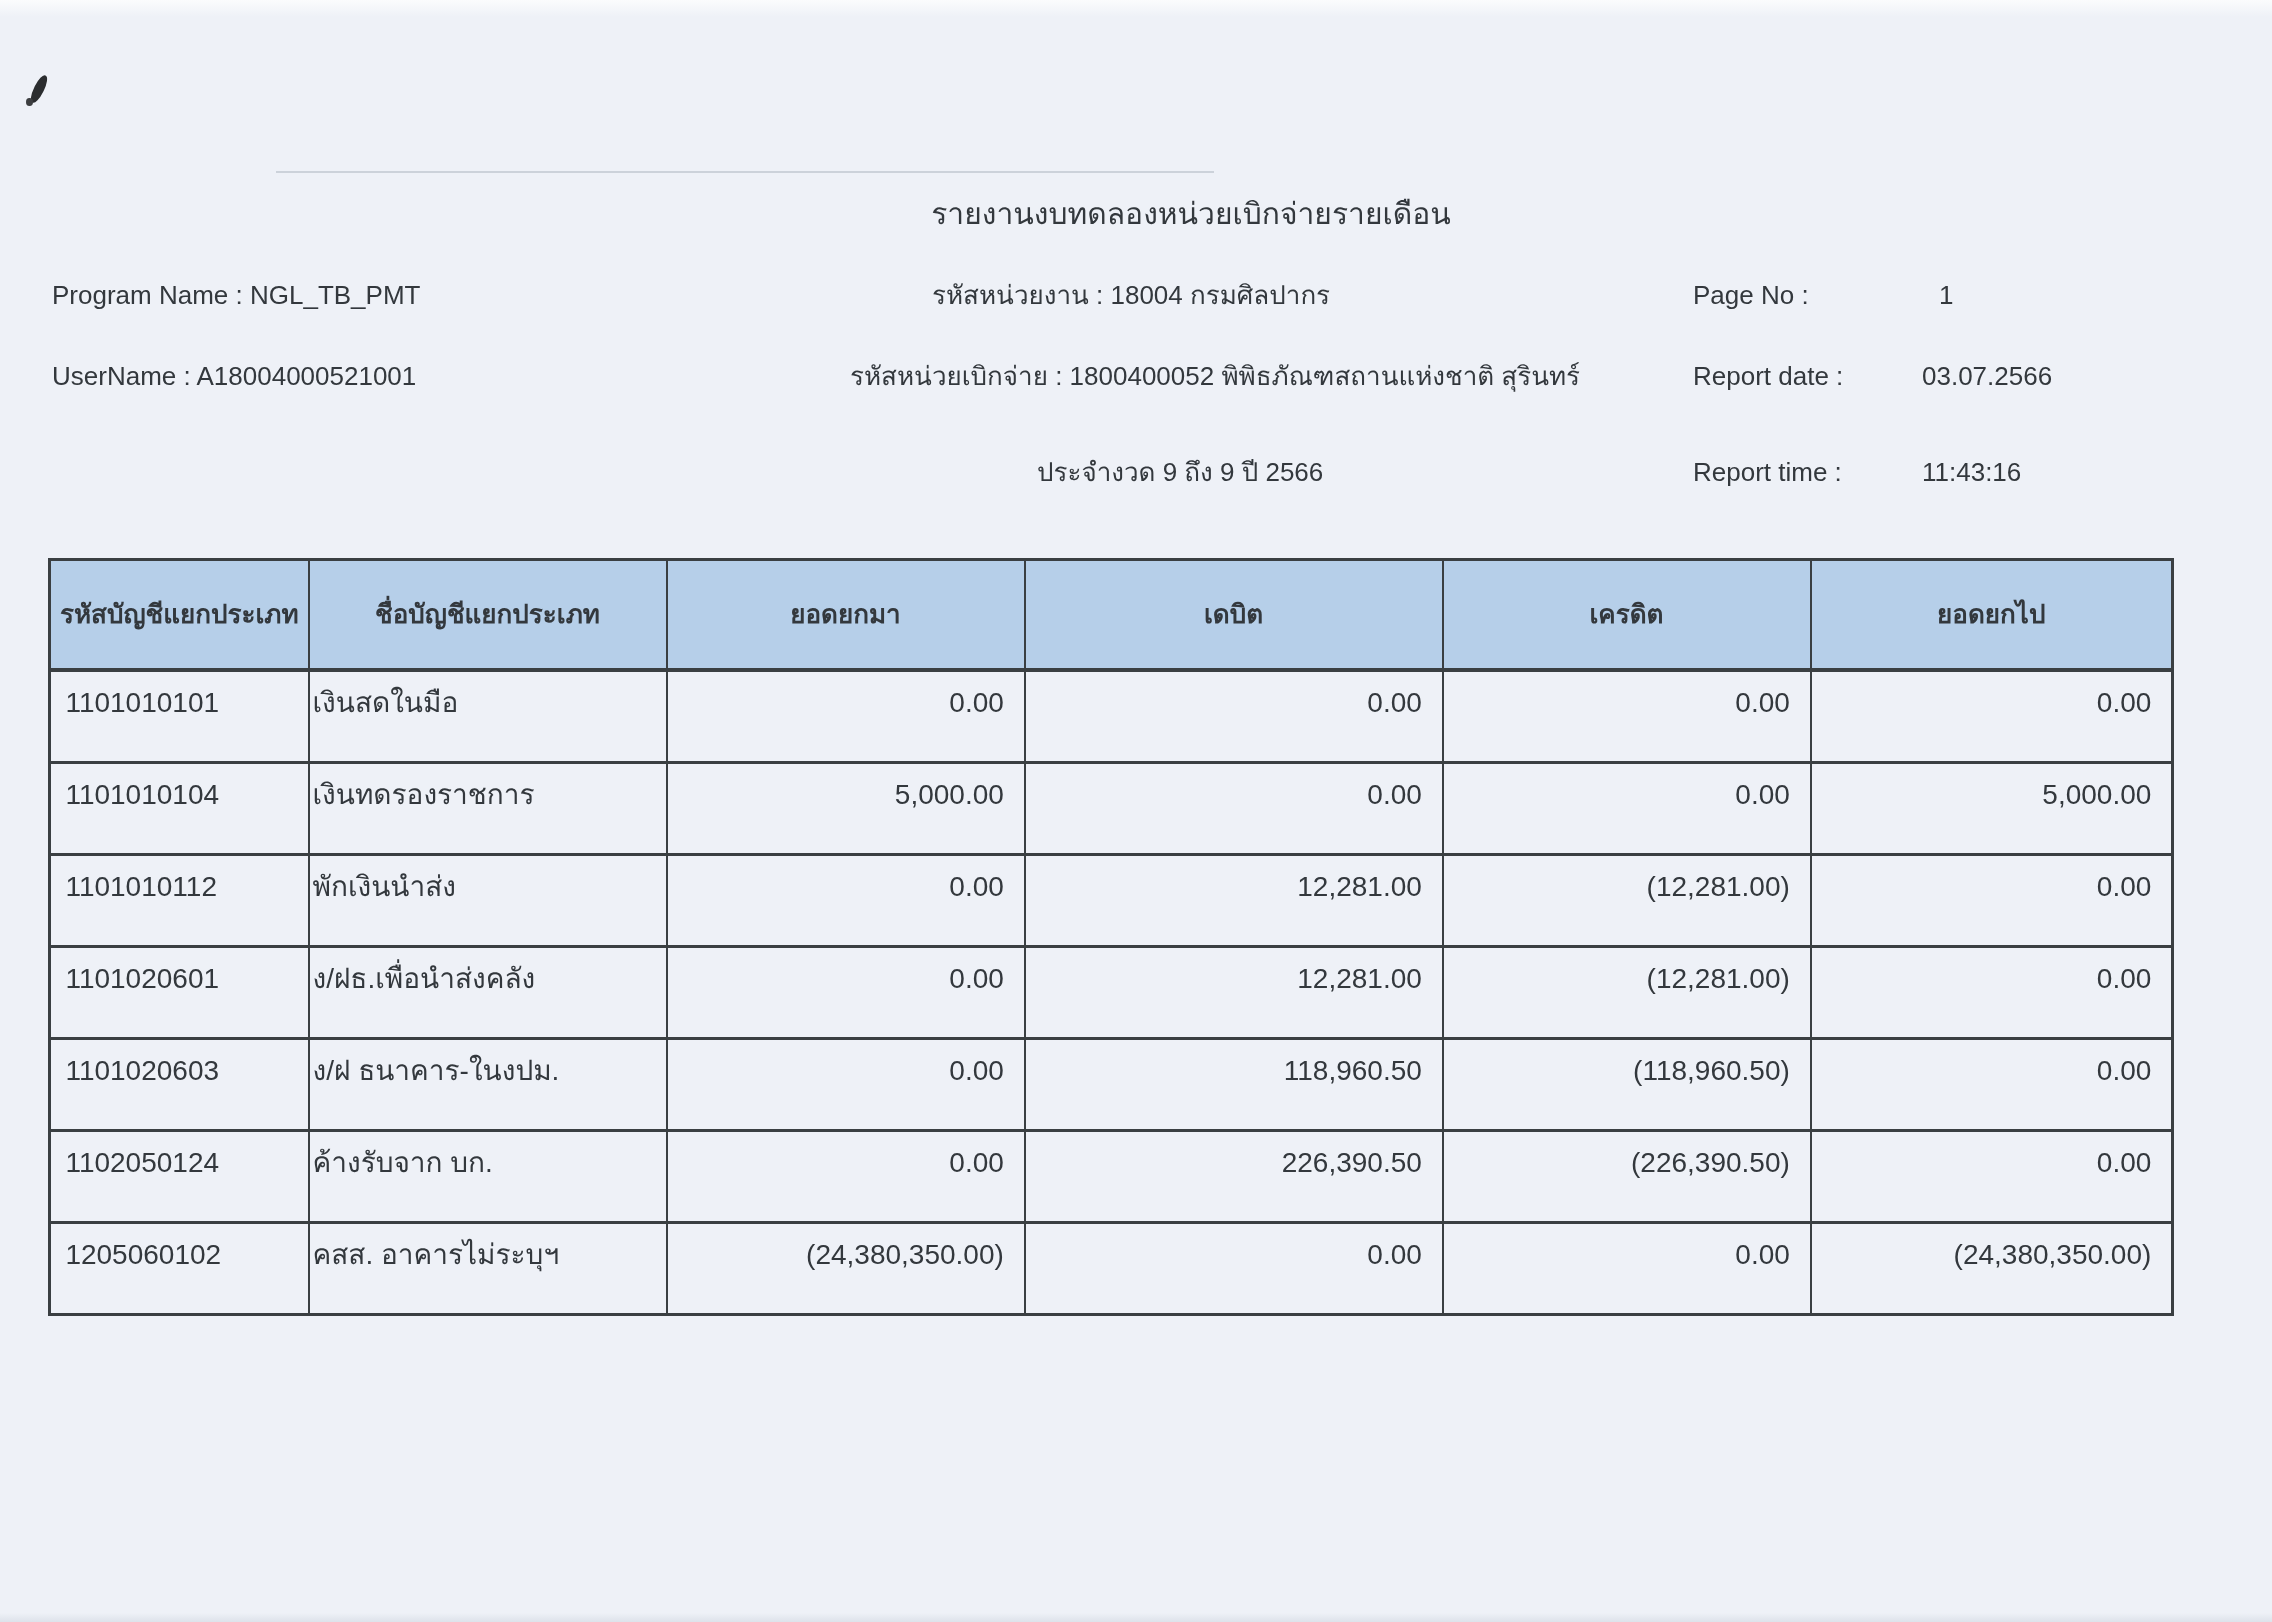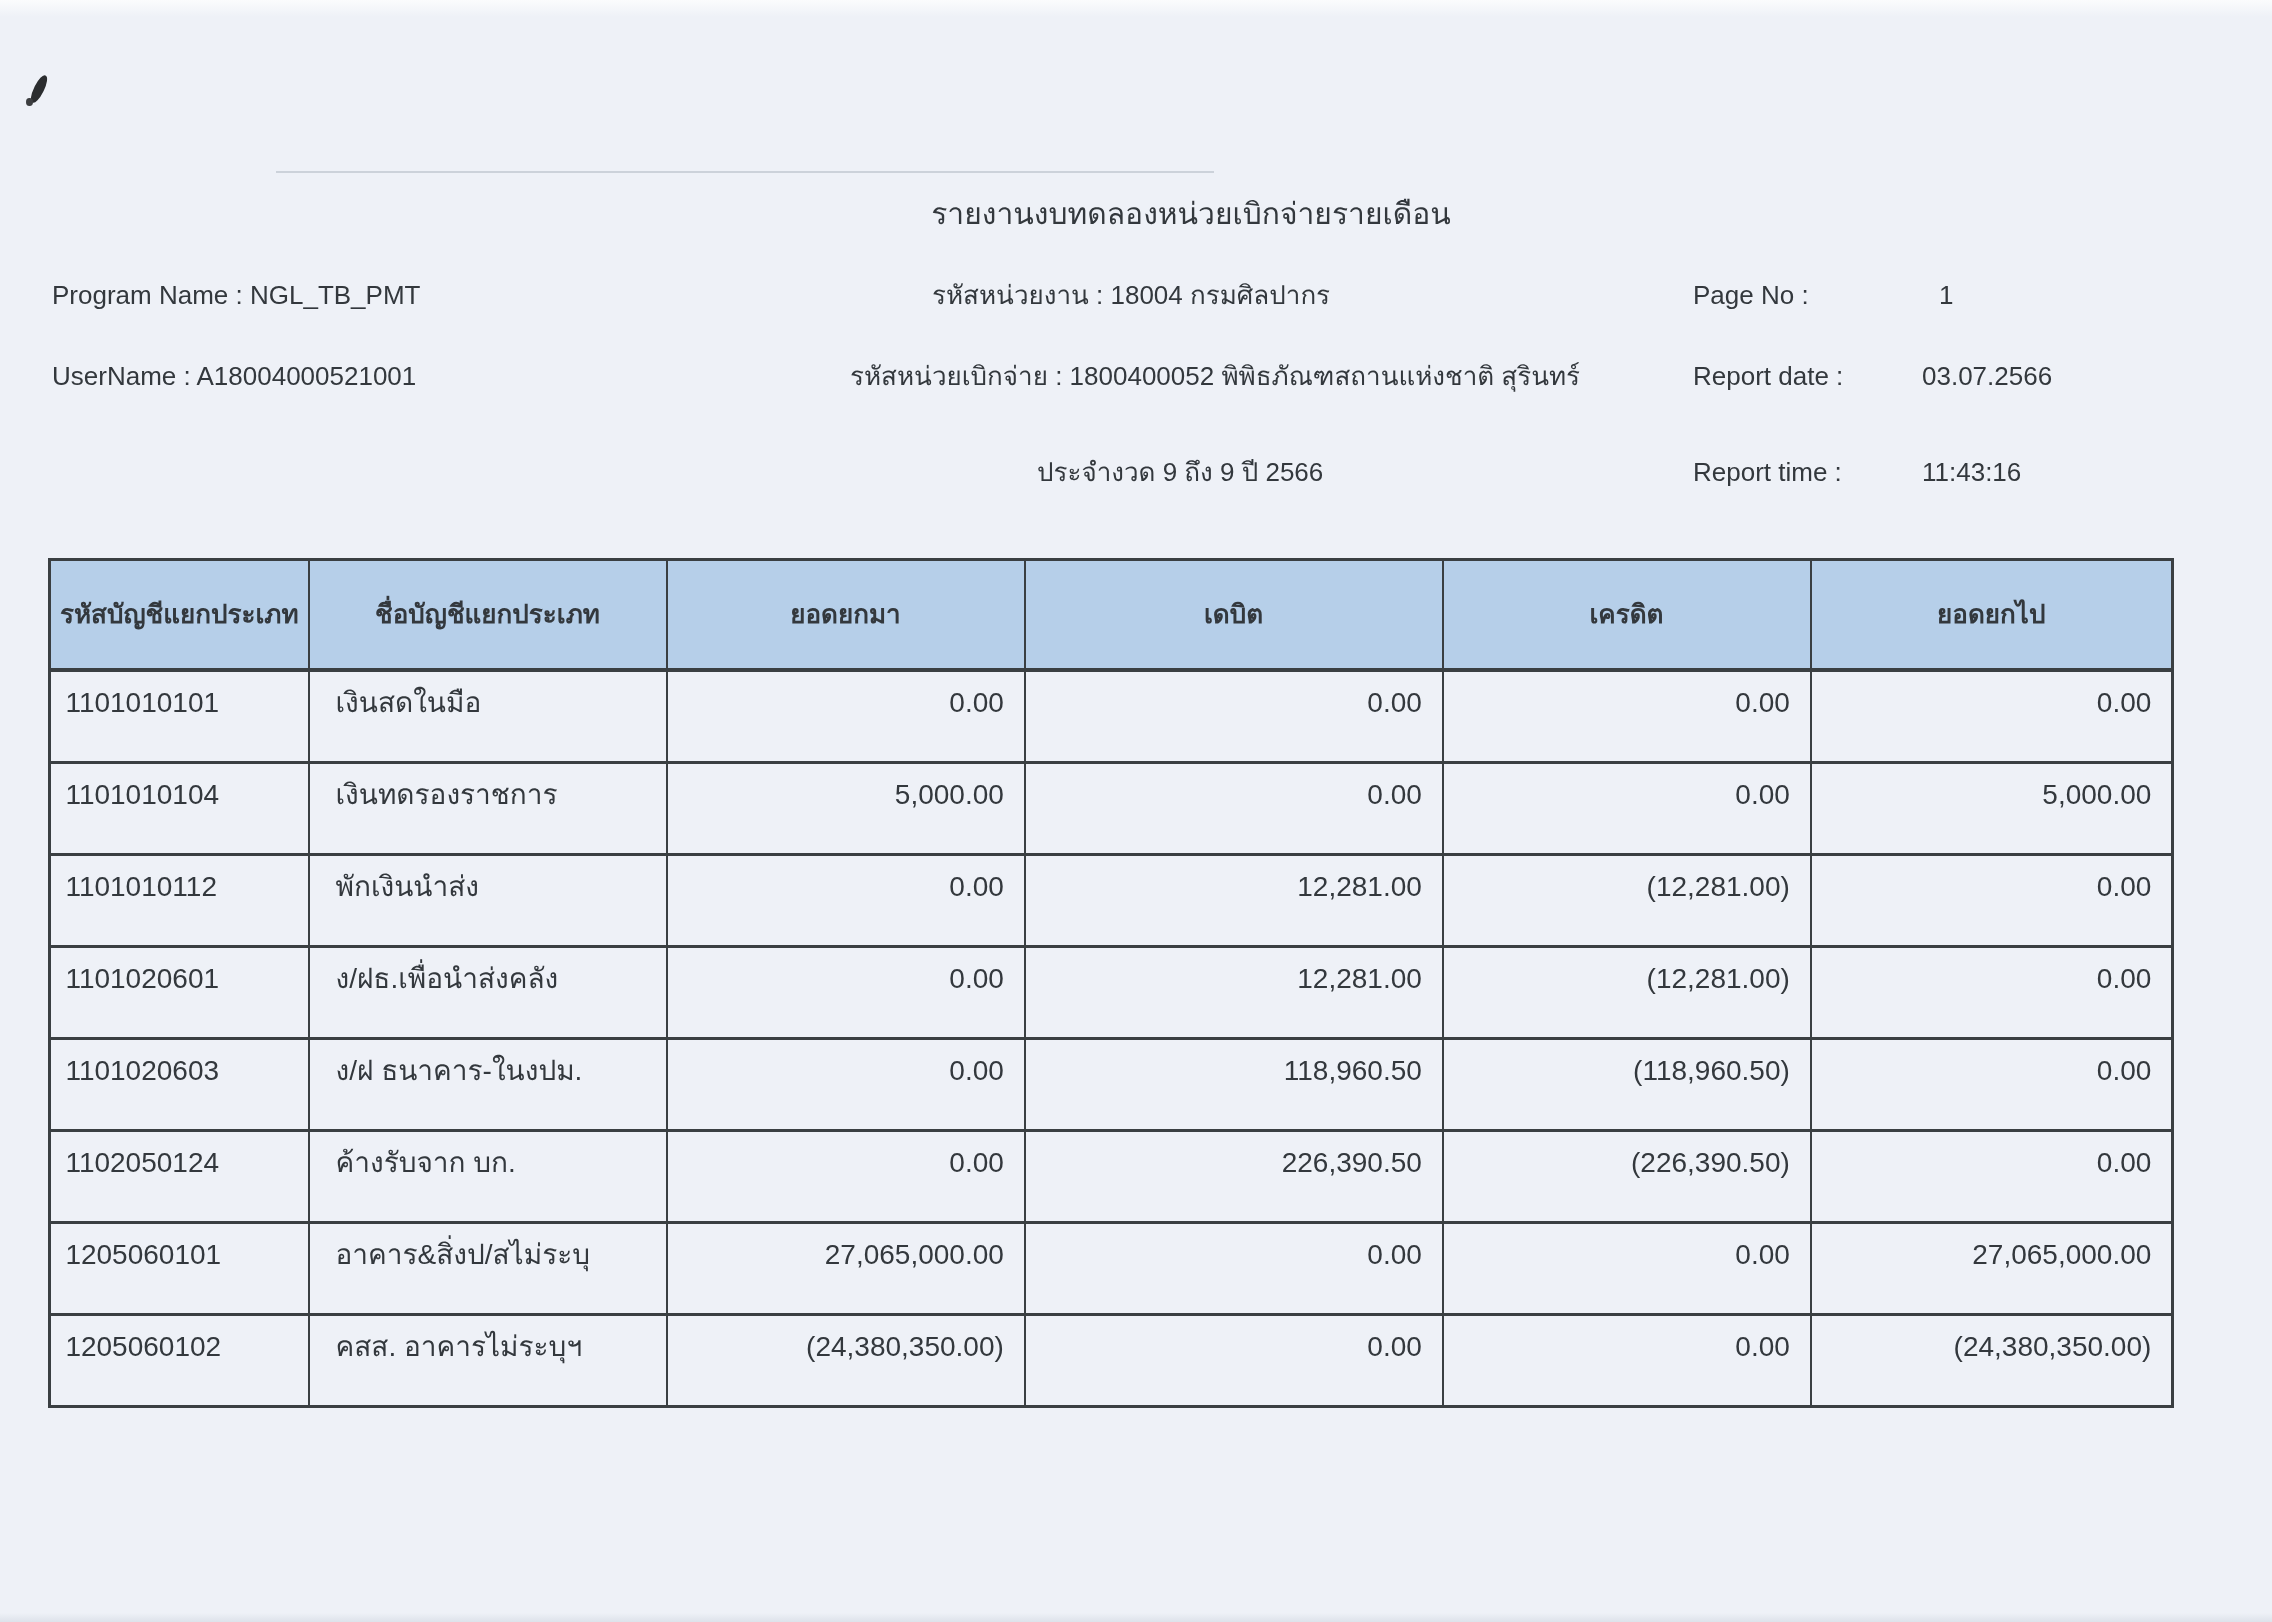--- a/index.html
+++ b/index.html
@@ -51,21 +51,21 @@
     vertical-align:middle;text-align:center;line-height:1.35;
   }
   td{
     height:75px;font-size:28px;line-height:1.3;
     border-left:2px solid var(--border);border-right:2px solid var(--border);
     border-top:3.3px solid var(--border);
     vertical-align:top;padding-top:13px;
     white-space:nowrap;overflow:hidden;
   }
   td.code{text-align:left;padding-left:14.4px;}
-  td.name{text-align:left;padding-left:26px;}
+  td.name{text-align:left;padding-left:3px;}
   td.num{text-align:right;padding-right:19.7px;}
 </style>
 </head>
 <body>
 
 <div class="scan-top"></div>
 <div class="scan-bottom"></div>
 <div class="ink-mark"></div>
 <div class="ink-dot"></div>
 <div class="crease-line"></div>
@@ -148,28 +148,20 @@
       </tr>
       <tr>
         <td class="code">1102050124</td>
         <td class="name">ค้างรับจาก บก.</td>
         <td class="num">0.00</td>
         <td class="num">226,390.50</td>
         <td class="num">(226,390.50)</td>
         <td class="num">0.00</td>
       </tr>
       <tr>
-        <td class="code">1205060101</td>
-        <td class="name">อาคาร&amp;สิ่งป/สไม่ระบุ</td>
-        <td class="num">27,065,000.00</td>
-        <td class="num">0.00</td>
-        <td class="num">0.00</td>
-        <td class="num">27,065,000.00</td>
-      </tr>
-      <tr>
         <td class="code">1205060102</td>
         <td class="name">คสส. อาคารไม่ระบุฯ</td>
         <td class="num">(24,380,350.00)</td>
         <td class="num">0.00</td>
         <td class="num">0.00</td>
         <td class="num">(24,380,350.00)</td>
       </tr>
     </tbody>
 </table>
 

